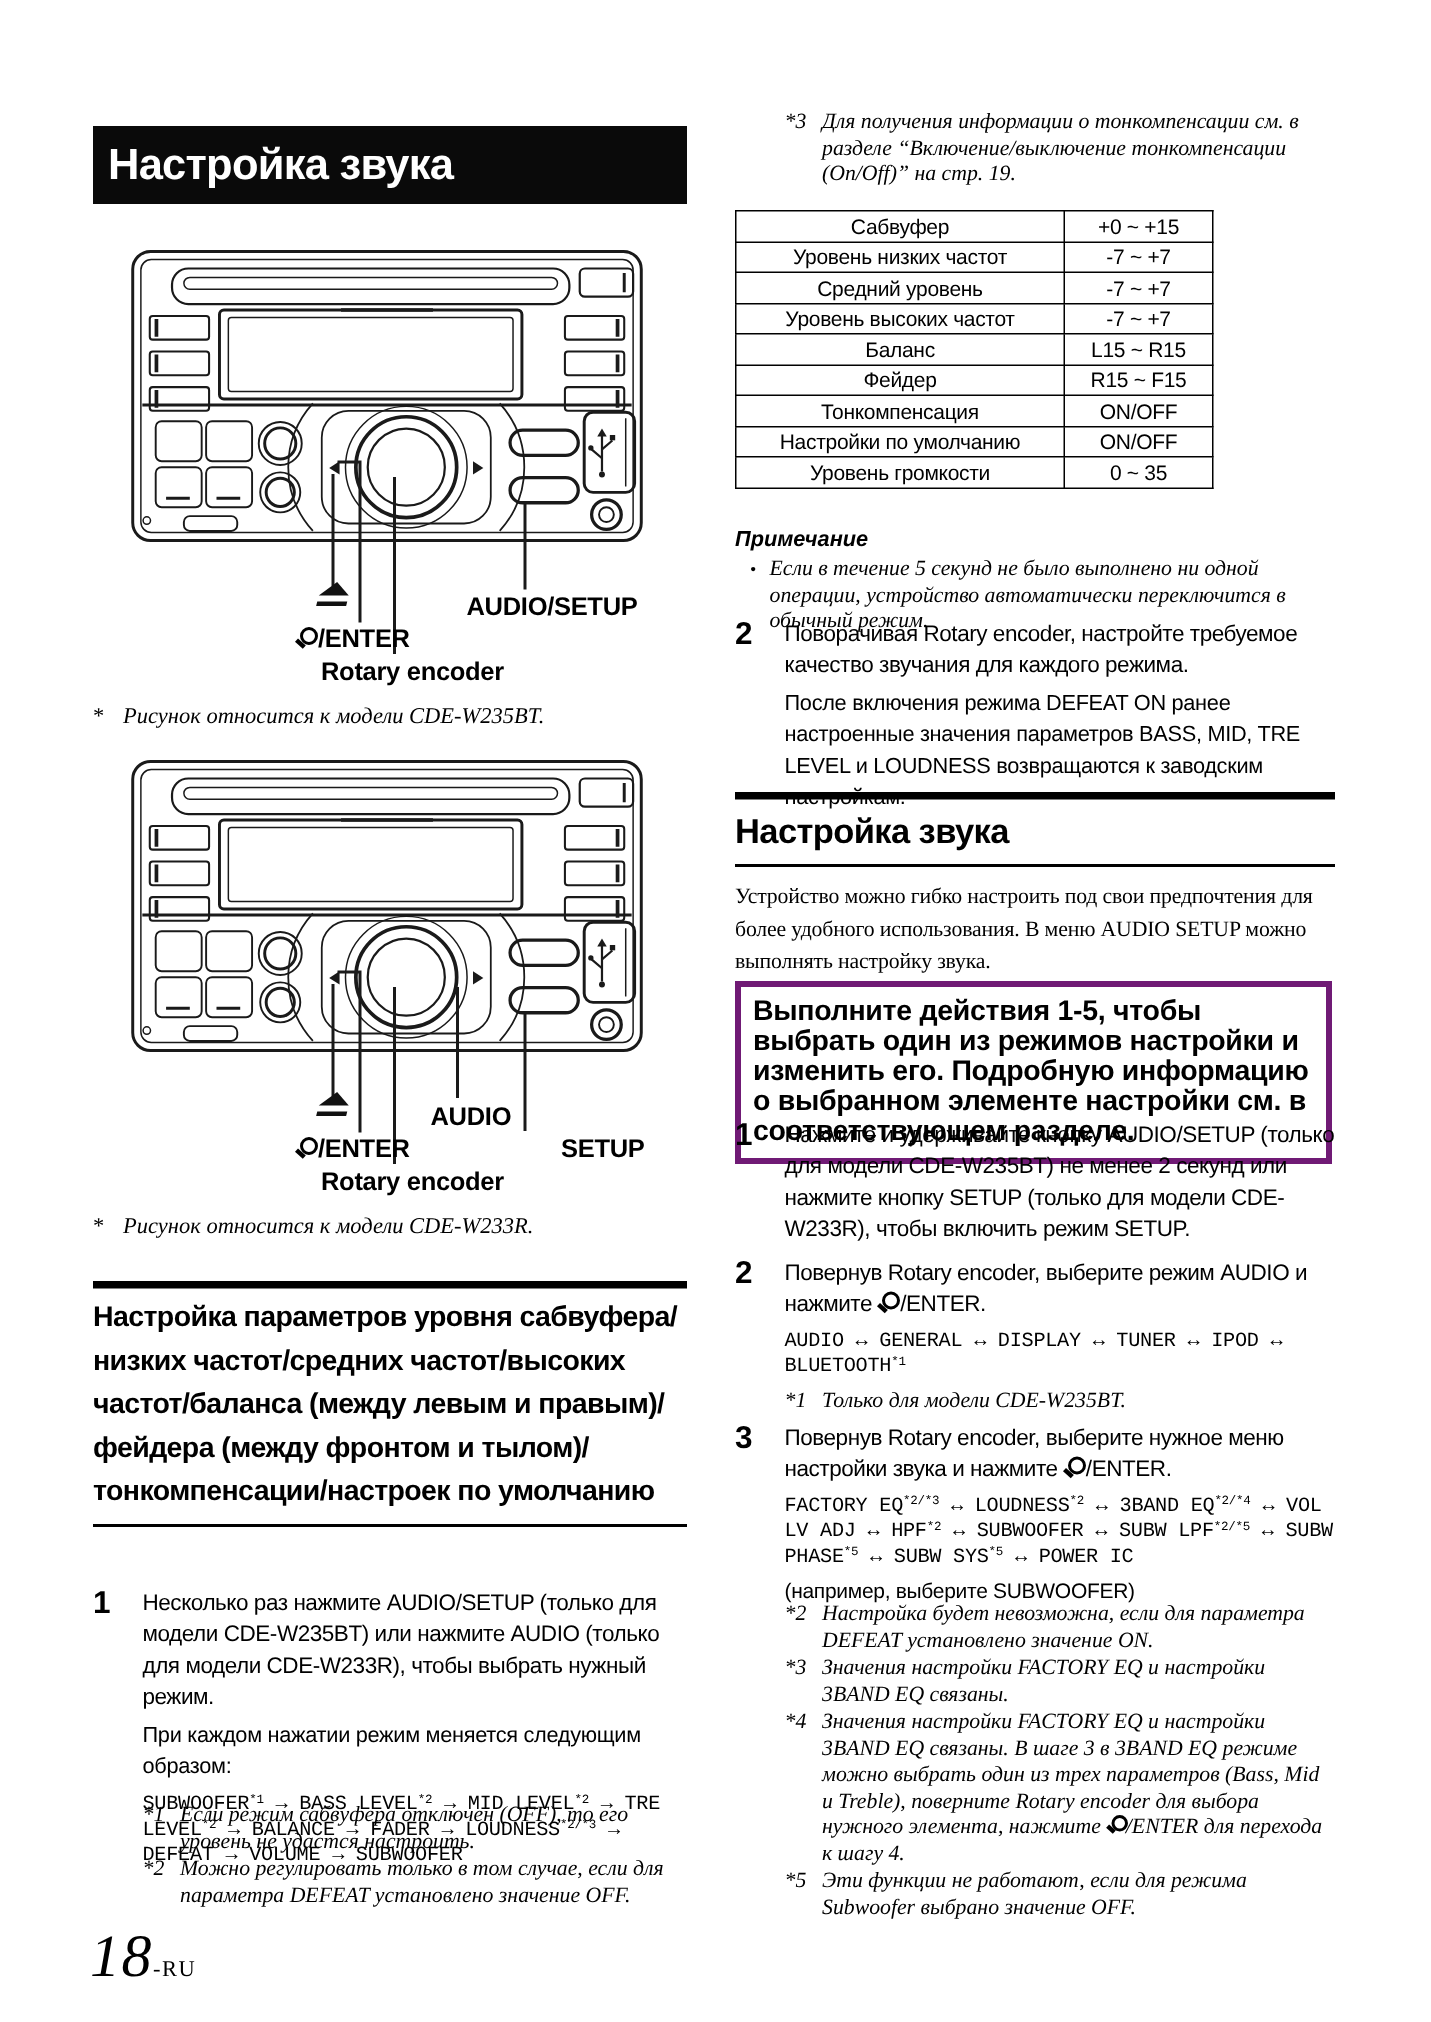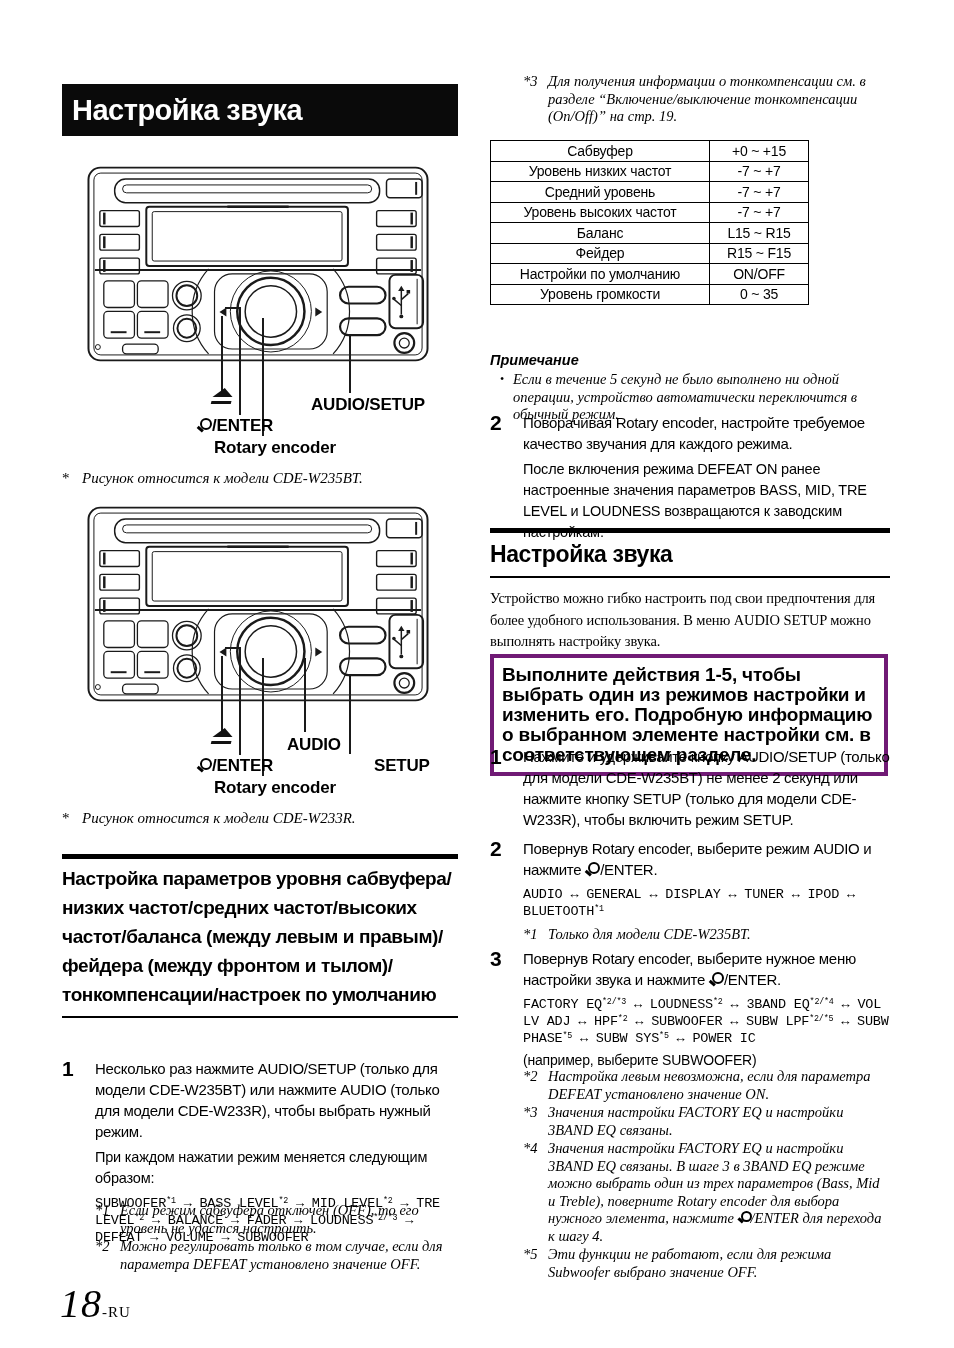--- a/index.html
+++ b/index.html
@@ -274,20 +274,24 @@
         </tr>
       <tr>
           <td class="p">Баланс</td>
           <td>L15 ~ R15</td>
         </tr>
       <tr>
           <td class="p">Фейдер</td>
           <td>R15 ~ F15</td>
         </tr>
       <tr>
+          <td class="p">Тонкомпенсация</td>
+          <td>ON/OFF</td>
+        </tr>
+      <tr>
           <td class="p">Настройки по умолчанию</td>
           <td>ON/OFF</td>
         </tr>
       <tr>
           <td class="p">Уровень громкости</td>
           <td>0 ~ 35</td>
         </tr>
     </tbody>
   </table>
 
@@ -341,21 +345,21 @@
     <div class="stext">
       <div class="stitle"><span>Повернув Rotary encoder, выберите нужное меню настройки звука и нажмите </span><span class="mag"></span><span>/ENTER.</span></div>
       <div class="seq">FACTORY EQ<sup>*2/*3</sup> ↔ LOUDNESS<sup>*2</sup> ↔ 3BAND EQ<sup>*2/*4</sup> ↔ VOL LV ADJ ↔ HPF<sup>*2</sup> ↔ SUBWOOFER ↔ SUBW LPF<sup>*2/*5</sup> ↔ SUBW PHASE<sup>*5</sup> ↔ SUBW SYS<sup>*5</sup> ↔ POWER IC</div>
       <div class="sbody" style="margin-top:3px; font-size:14px;">(например, выберите SUBWOOFER)</div>
     </div>
   </div>
 
   <div class="abs fnotes" style="left:490px; top:1068px; width:400px;">
     <div class="fnote">
       <span class="mark">*2</span>
-      <span>Настройка левым невозможна, если для параметра DEFEAT установлено значение ON.</span>
+      <span>Настройка будет невозможна, если для параметра DEFEAT установлено значение ON.</span>
     </div>
     <div class="fnote">
       <span class="mark">*3</span>
       <span>Значения настройки FACTORY EQ и настройки 3BAND EQ связаны.</span>
     </div>
     <div class="fnote">
       <span class="mark">*4</span>
       <span>Значения настройки FACTORY EQ и настройки 3BAND EQ связаны. В шаге 3 в 3BAND EQ режиме можно выбрать один из трех параметров (Bass, Mid и Treble), поверните Rotary encoder для выбора нужного элемента, нажмите </span><span class="mag small"></span><span>/ENTER для перехода к шагу 4.</span>
     </div>
     <div class="fnote">

